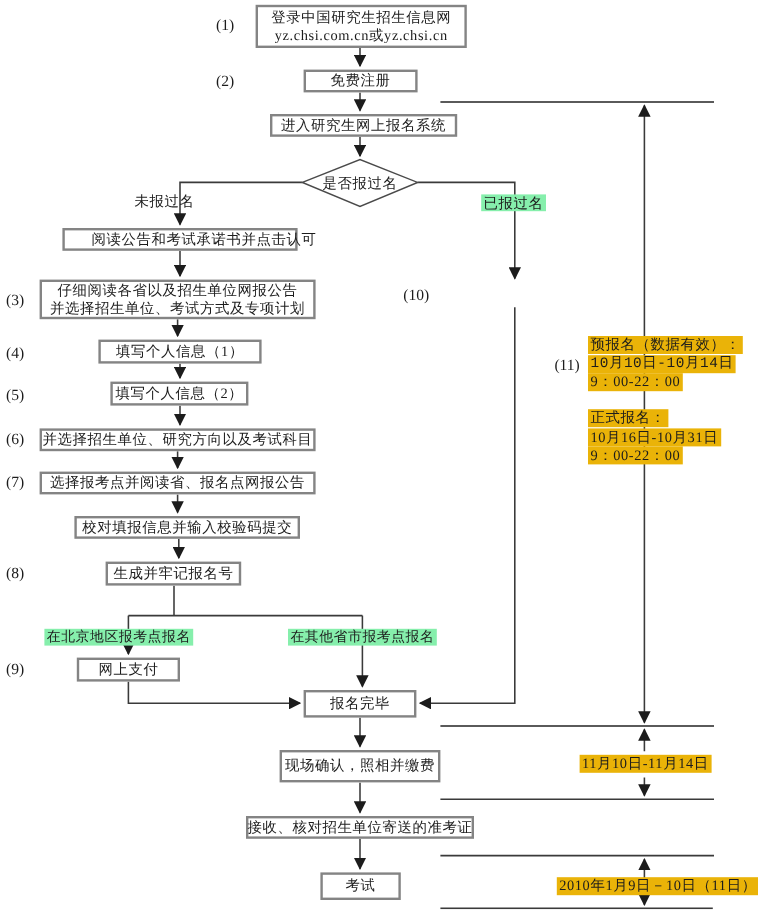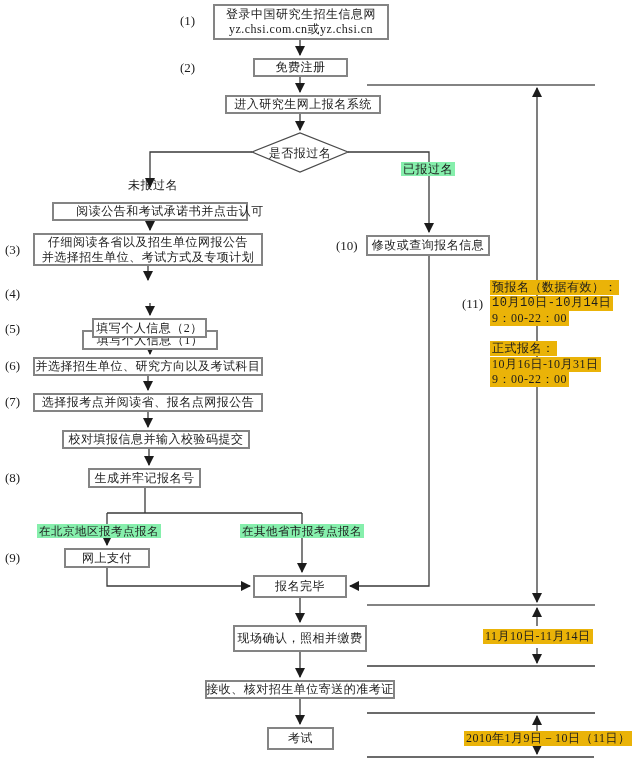--- a/index.html
+++ b/index.html
@@ -106,33 +106,33 @@
   <div class="box" style="left:253px;top:58px;width:95px;height:19px;">
     <div>免费注册</div>
   </div>
 
   <div class="box" style="left:225px;top:95px;width:156px;height:19px;">
     <div>进入研究生网上报名系统</div>
   </div>
 
   <div class="diamond-label">是否报过名</div>
 
-  <div class="lbl" style="left:128px;top:161px;margin-top:17px;">未报过名</div>
+  <div class="lbl" style="left:112px;top:161px;">未报过名</div>
   <div class="lbl onwire" style="left:401px;top:162px;">已报过名</div>
 
-  <div class="box" style="left:52px;top:202px;width:196px;height:19px;padding-left:40px;">
+  <div class="box" style="left:52px;top:190px;width:196px;height:19px;padding-left:40px;">
     <div>阅读公告和考试承诺书并点击认可</div>
   </div>
 
   <div class="box" style="left:33px;top:233px;width:230px;height:33px;">
     <div>仔细阅读各省以及招生单位网报公告</div>
     <div>并选择招生单位、考试方式及专项计划</div>
   </div>
 
-  <div class="box" style="left:82px;top:283px;width:136px;height:20px;margin-top:47px;">
+  <div class="box" style="left:82px;top:283px;width:136px;height:20px;">
     <div>填写个人信息（1）</div>
   </div>
 
   <div class="box" style="left:92px;top:318px;width:115px;height:20px;">
     <div>填写个人信息（2）</div>
   </div>
 
   <div class="box" style="left:33px;top:357px;width:230px;height:19px;">
     <div>并选择招生单位、研究方向以及考试科目</div>
   </div>
@@ -153,23 +153,20 @@
   <div class="lbl onwire" style="left:240px;top:524px;font-size:11.5px;">在其他省市报考点报名</div>
 
   <div class="box" style="left:64px;top:548px;width:86px;height:20px;">
     <div>网上支付</div>
   </div>
 
   <div class="box" style="left:253px;top:575px;width:94px;height:23px;">
     <div>报名完毕</div>
   </div>
 
-  <div class="box" style="left:366px;top:235px;width:124px;height:21px;">
-    <div>修改或查询报名信息</div>
-  </div>
 
   <div class="box" style="left:233px;top:625px;width:134px;height:27px;">
     <div>现场确认，照相并缴费</div>
   </div>
 
   <div class="box" style="left:205px;top:680px;width:190px;height:19px;">
     <div>接收、核对招生单位寄送的准考证</div>
   </div>
 
   <div class="box" style="left:267px;top:727px;width:67px;height:23px;">

